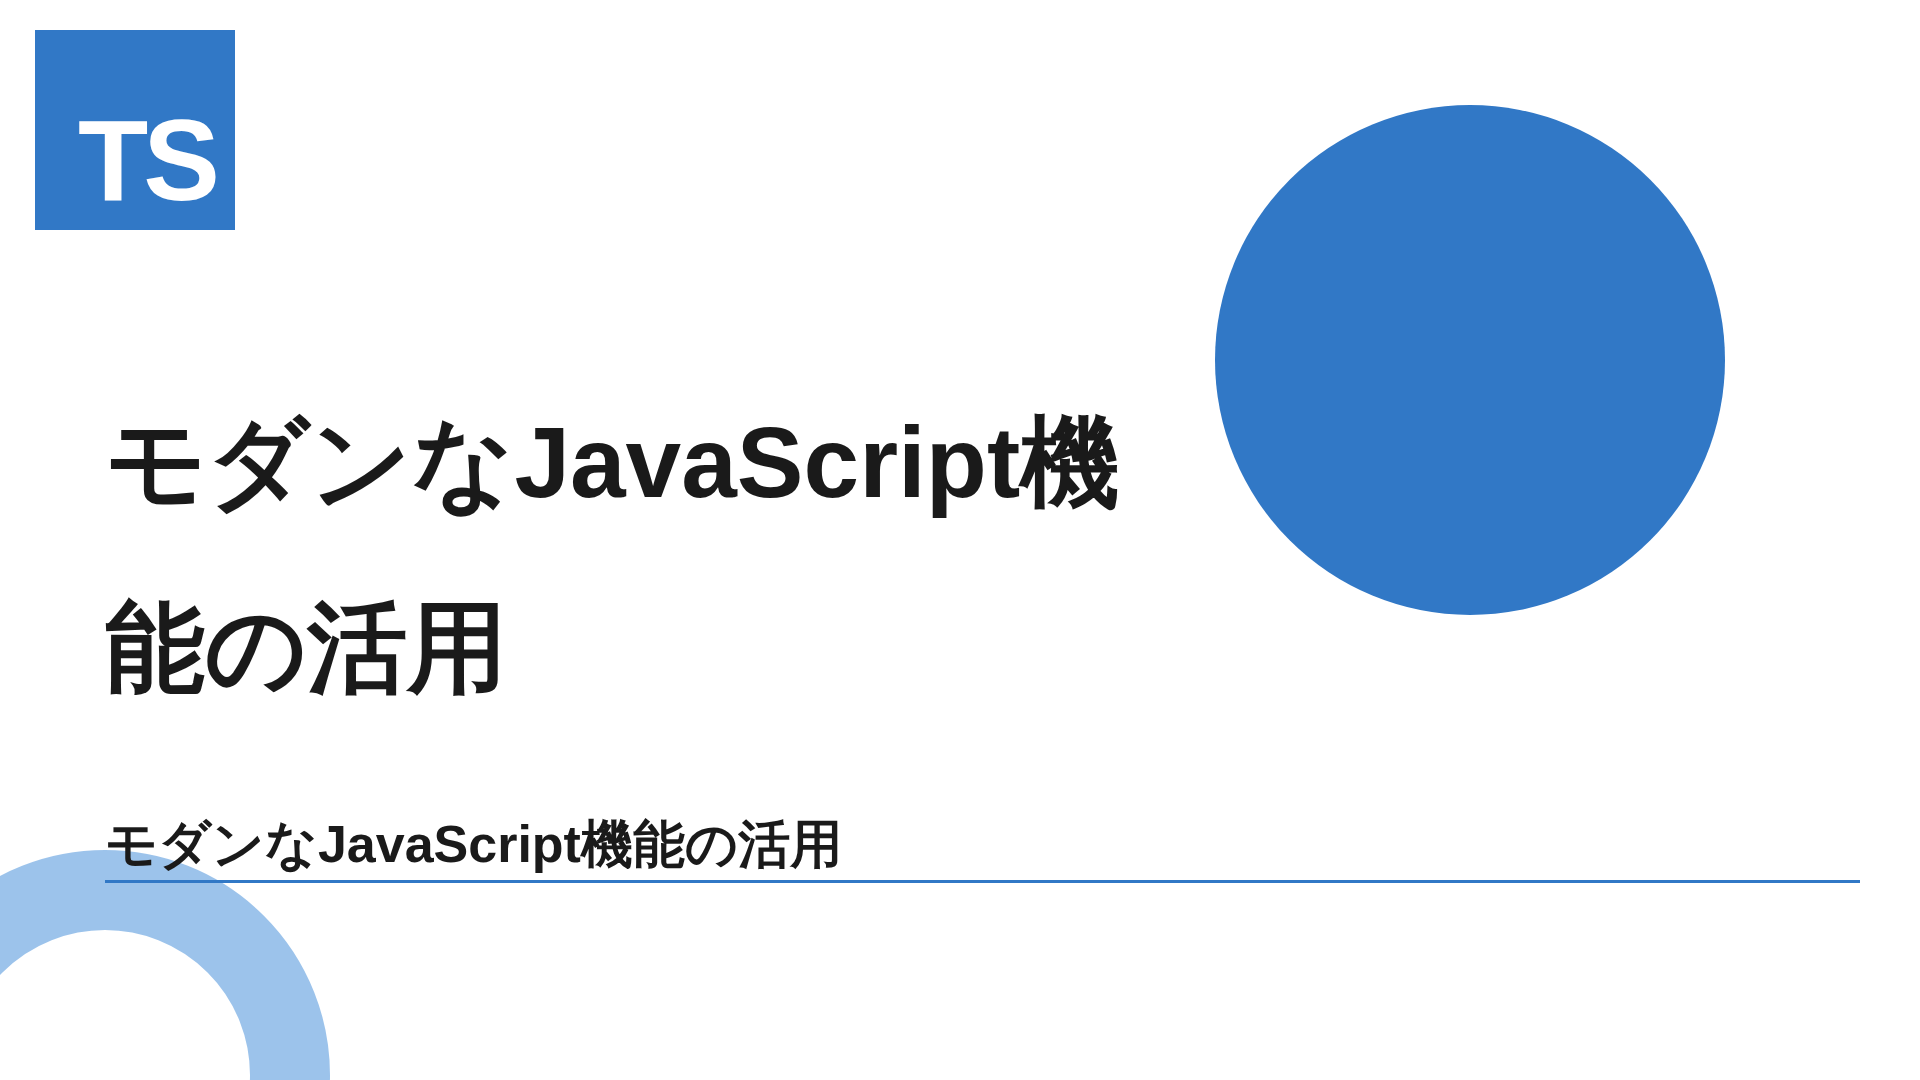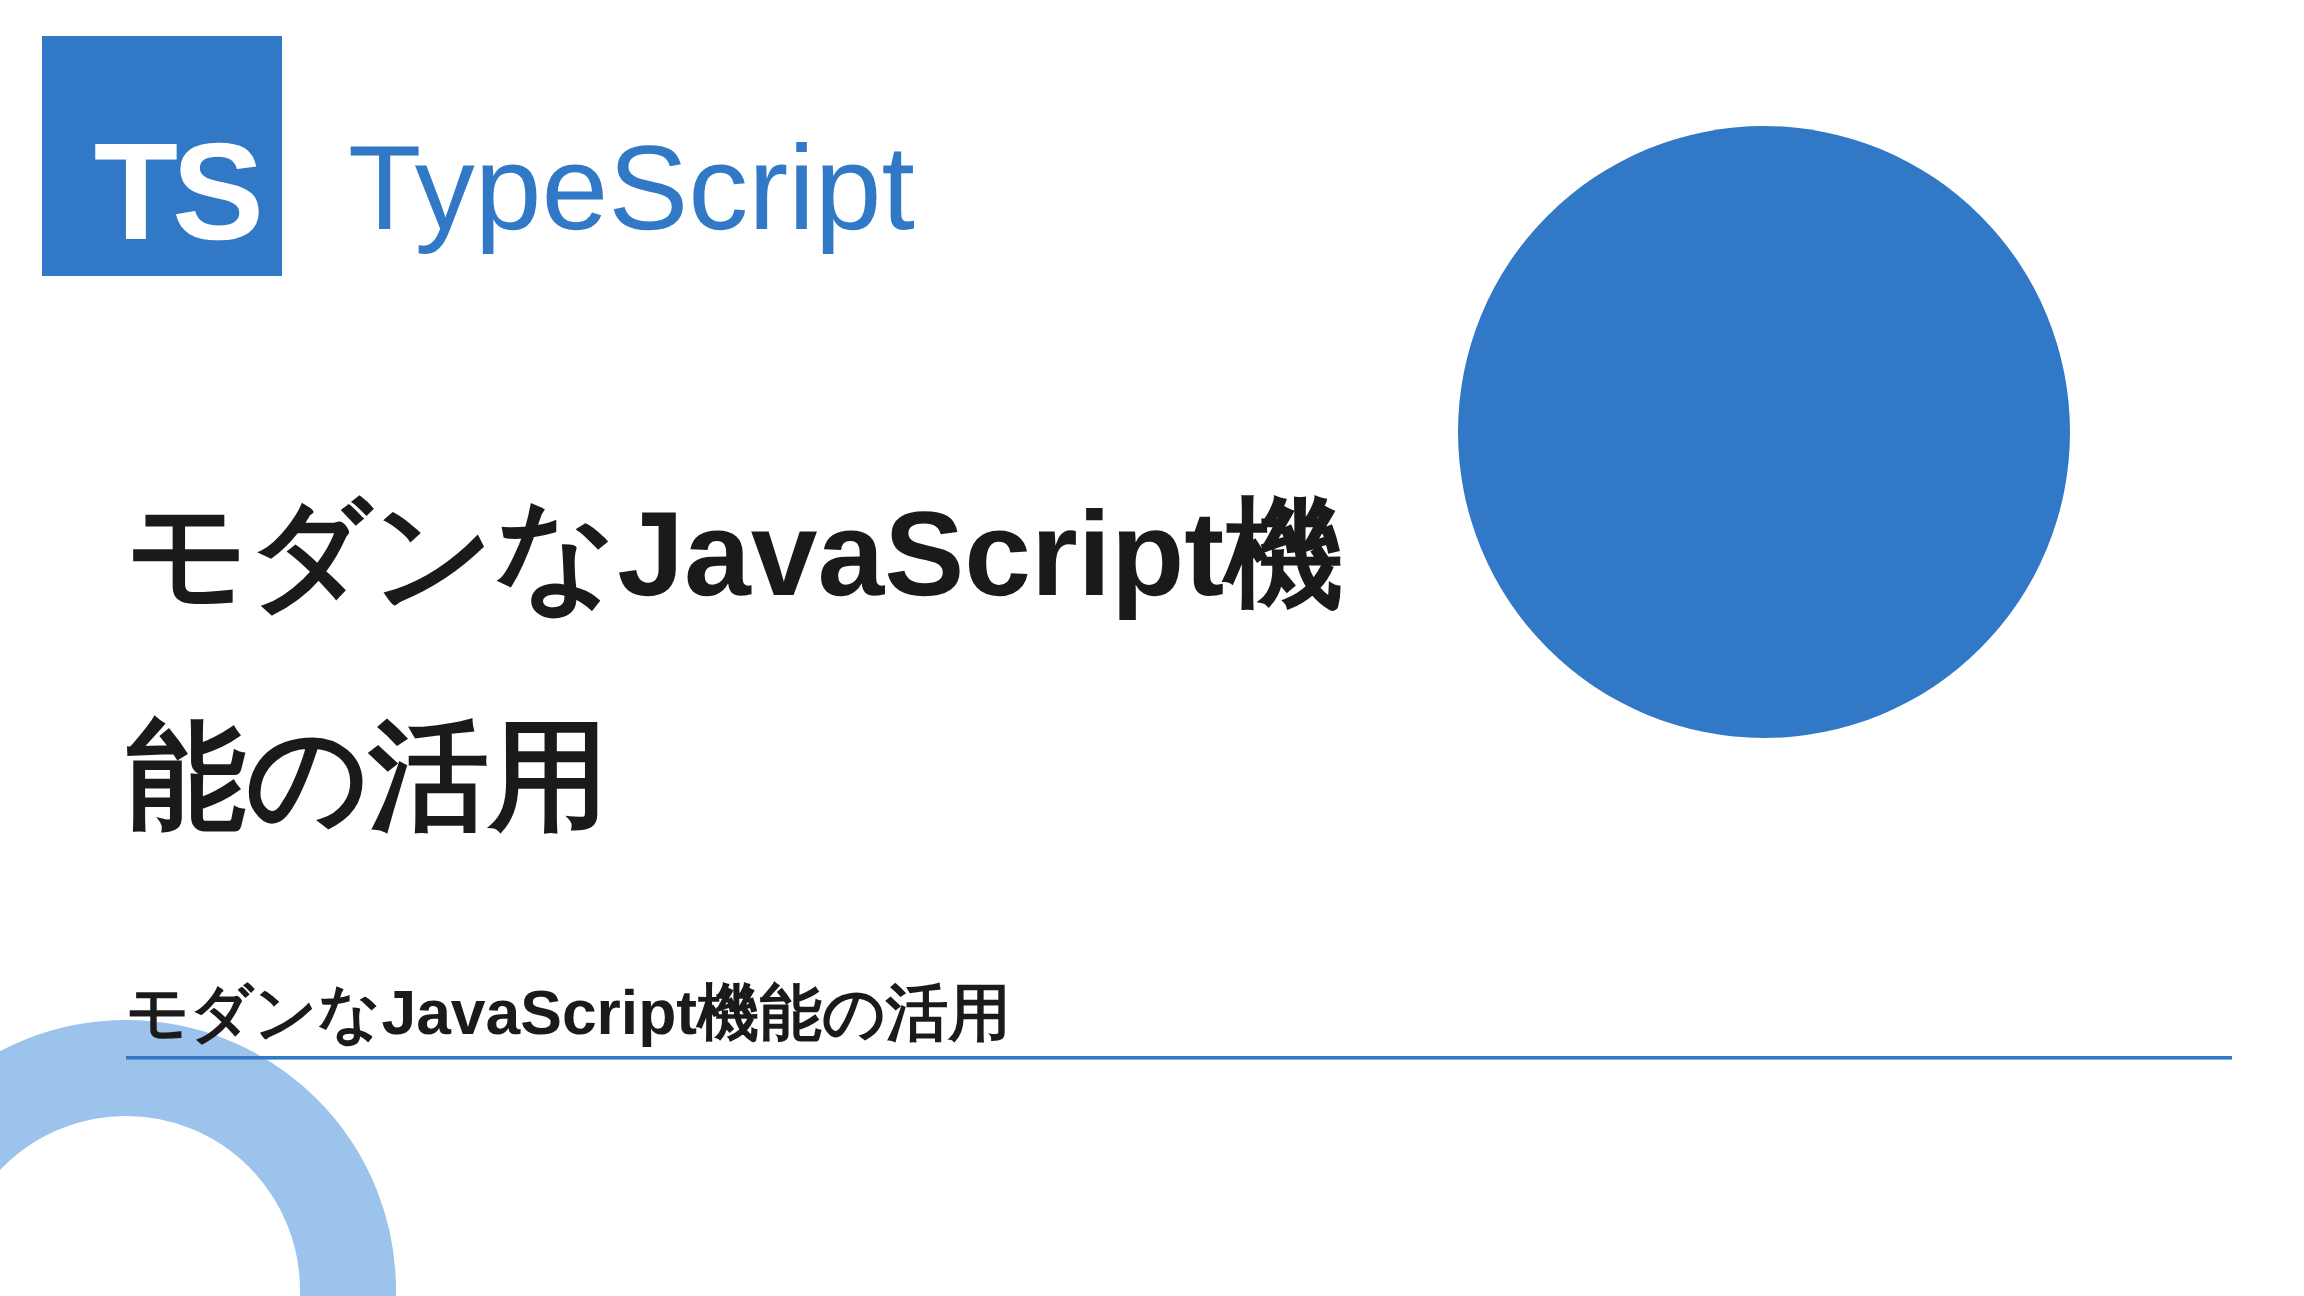--- a/index.html
+++ b/index.html
@@ -15,21 +15,21 @@
       font-family: "Hiragino Sans", "Yu Gothic", "Meiryo", sans-serif;
       position: relative;
       overflow: hidden;
     }
     
     .logo-container {
       position: absolute;
       top: 30px;
       left: 35px;
       display: flex;
-      align-items: flex-start;
+      align-items: flex-end;
       gap: 55px;
     }
     
     .ts-logo {
       width: 200px;
       height: 200px;
       background: #3178c6;
       display: flex;
       align-items: flex-end;
       justify-content: flex-end;
@@ -107,21 +107,20 @@
 </head>
 <body>
 
 <div class="circle-large"></div>
 <div class="ring-bottom"></div>
 
 <div class="logo-container">
   <div class="ts-logo">
     <span class="ts-logo-text">TS</span>
   </div>
-  <div class="brand-name">TypeScript</div>
 </div>
 
 <h1 class="main-title">モダンなJavaScript機能の活用</h1>
 
 <div class="subtitle-container">
   <div class="subtitle">モダンなJavaScript機能の活用</div>
   <div class="underline"></div>
 </div>
 
 </body></html>

